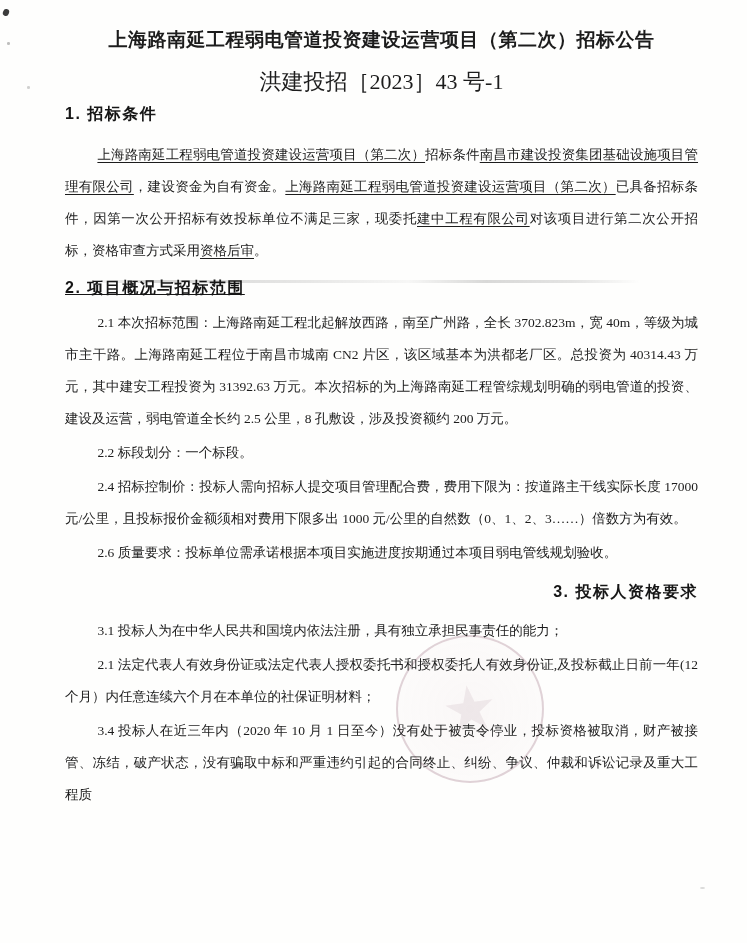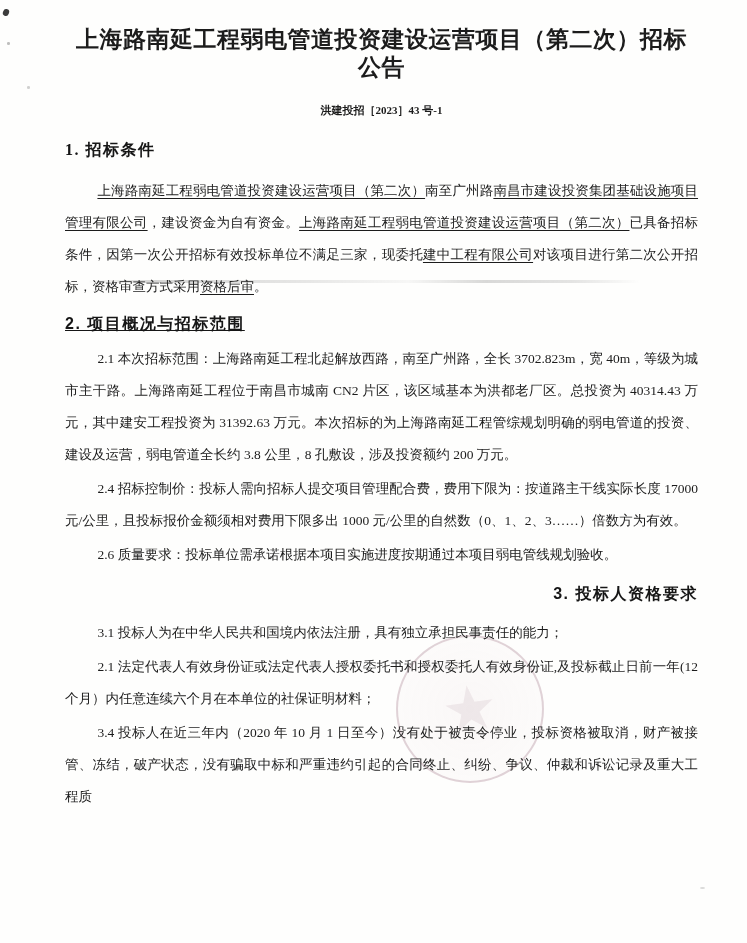--- a/index.html
+++ b/index.html
@@ -10,43 +10,43 @@
     margin: 0;
     background: #fefefd;
     box-sizing: border-box;
     padding: 22px 49px 0 65px;
     overflow: hidden;
     font-family: "Liberation Serif", serif;
     color: #1c1c1c;
   }
   .content { position: relative; z-index: 1; }
   .title {
-    font-size: 23px;
+    font-size: 19px;
     font-weight: bold;
     text-align: center;
     margin: 4px 0 0 0;
     line-height: 28px;
     letter-spacing: 0.5px;
   }
   .docnum {
-    font-size: 11px;
-    font-weight: bold;
+    font-size: 22px;
+    font-weight: normal;
     text-align: center;
     margin-top: 15px;
     line-height: 26px;
   }
   .sec-h {
     font-family: "Liberation Sans", sans-serif;
     font-weight: bold;
     font-size: 16px;
     line-height: 22px;
     letter-spacing: 1.5px;
     color: #161616;
   }
-  .sec-0 .sec-h { margin: 16px 0 14px 0; font-family: Liberation Serif, serif; }
+  .sec-0 .sec-h { margin: 8px 0 14px 0; }
   .sec-1 .sec-h { margin: 10px 0 8px 0; text-decoration: underline; }
   .sec-2 .sec-h { margin: 12px 0 12px 0; text-align: right; }
   .para {
     font-size: 13.5px;
     line-height: 32px;
     text-align: justify;
     text-indent: 2.4em;
     margin: 0;
   }
   .para + .para { margin-top: 2px; }
@@ -109,25 +109,26 @@
   <div class="stamp">
     <span class="star">★</span>
   </div>
 
   <div class="content">
     <h1 class="title">上海路南延工程弱电管道投资建设运营项目（第二次）招标公告</h1>
     <div class="docnum">洪建投招［2023］43 号-1</div>
     <main id="doc-body">
         <section class="sec sec-0">
           <h2 class="sec-h">1. 招标条件</h2>
-          <p class="para"><u>上海路南延工程弱电管道投资建设运营项目（第二次）</u><span>南至广州路</span><u>南昌市建设投资集团基础设施项目管理有限公司</u><span>，建设资金为自有资金。</span><u>上海路南延工程弱电管道投资建设运营项目（第二次）</u><span>已具备招标条件，因第一次公开招标有效投标单位不满足三家，现委托</span><u>建中工程有限公司</u><span>对该项目进行第二次公开招标，资格审查方式采用</span><u>资格后审</u><span>。</span></p>
+          <p class="para"><u>上海路南延工程弱电管道投资建设运营项目（第二次）</u><span>招标条件</span><u>南昌市建设投资集团基础设施项目管理有限公司</u><span>，建设资金为自有资金。</span><u>上海路南延工程弱电管道投资建设运营项目（第二次）</u><span>已具备招标条件，因第一次公开招标有效投标单位不满足三家，现委托</span><u>建中工程有限公司</u><span>对该项目进行第二次公开招标，资格审查方式采用</span><u>资格后审</u><span>。</span></p>
         </section>
         <section class="sec sec-1">
           <h2 class="sec-h">2. 项目概况与招标范围</h2>
-          <p class="para"><span>2.1 本次招标范围：上海路南延工程北起解放西路，南至广州路，全长 3702.823m，宽 40m，等级为城市主干路。上海路南延工程位于南昌市城南 CN2 片区，该区域基本为洪都老厂区。总投资为 40314.43 万元，其中建安工程投资为 31392.63 万元。本次招标的为上海路南延工程管综规划明确的弱电管道的投资、建设及运营，弱电管道全长约 3.8 公里，8 孔敷设，涉及投资额约 200 万元。</span></p>
+          <p class="para"><span>2.1 本次招标范围：上海路南延工程北起解放西路，南至广州路，全长 3702.823m，宽 40m，等级为城市主干路。上海路南延工程位于南昌市城南 CN2 片区，该区域基本为洪都老厂区。总投资为 40314.43 万元，其中建安工程投资为 31392.63 万元。本次招标的为上海路南延工程管综规划明确的弱电管道的投资、建设及运营，弱电管道全长约 2.5 公里，8 孔敷设，涉及投资额约 200 万元。</span></p>
+          <p class="para"><span>2.2 标段划分：一个标段。</span></p>
           <p class="para"><span>2.4 招标控制价：投标人需向招标人提交项目管理配合费，费用下限为：按道路主干线实际长度 17000 元/公里，且投标报价金额须相对费用下限多出 1000 元/公里的自然数（0、1、2、3……）倍数方为有效。</span></p>
           <p class="para"><span>2.6 质量要求：投标单位需承诺根据本项目实施进度按期通过本项目弱电管线规划验收。</span></p>
         </section>
         <section class="sec sec-2">
           <h2 class="sec-h">3. 投标人资格要求</h2>
           <p class="para"><span>3.1 投标人为在中华人民共和国境内依法注册，具有独立承担民事责任的能力；</span></p>
           <p class="para"><span>2.1 法定代表人有效身份证或法定代表人授权委托书和授权委托人有效身份证,及投标截止日前一年(12 个月）内任意连续六个月在本单位的社保证明材料；</span></p>
           <p class="para"><span>3.4 投标人在近三年内（2020 年 10 月 1 日至今）没有处于被责令停业，投标资格被取消，财产被接管、冻结，破产状态，没有骗取中标和严重违约引起的合同终止、纠纷、争议、仲裁和诉讼记录及重大工程质</span></p>
         </section>
       </main>

